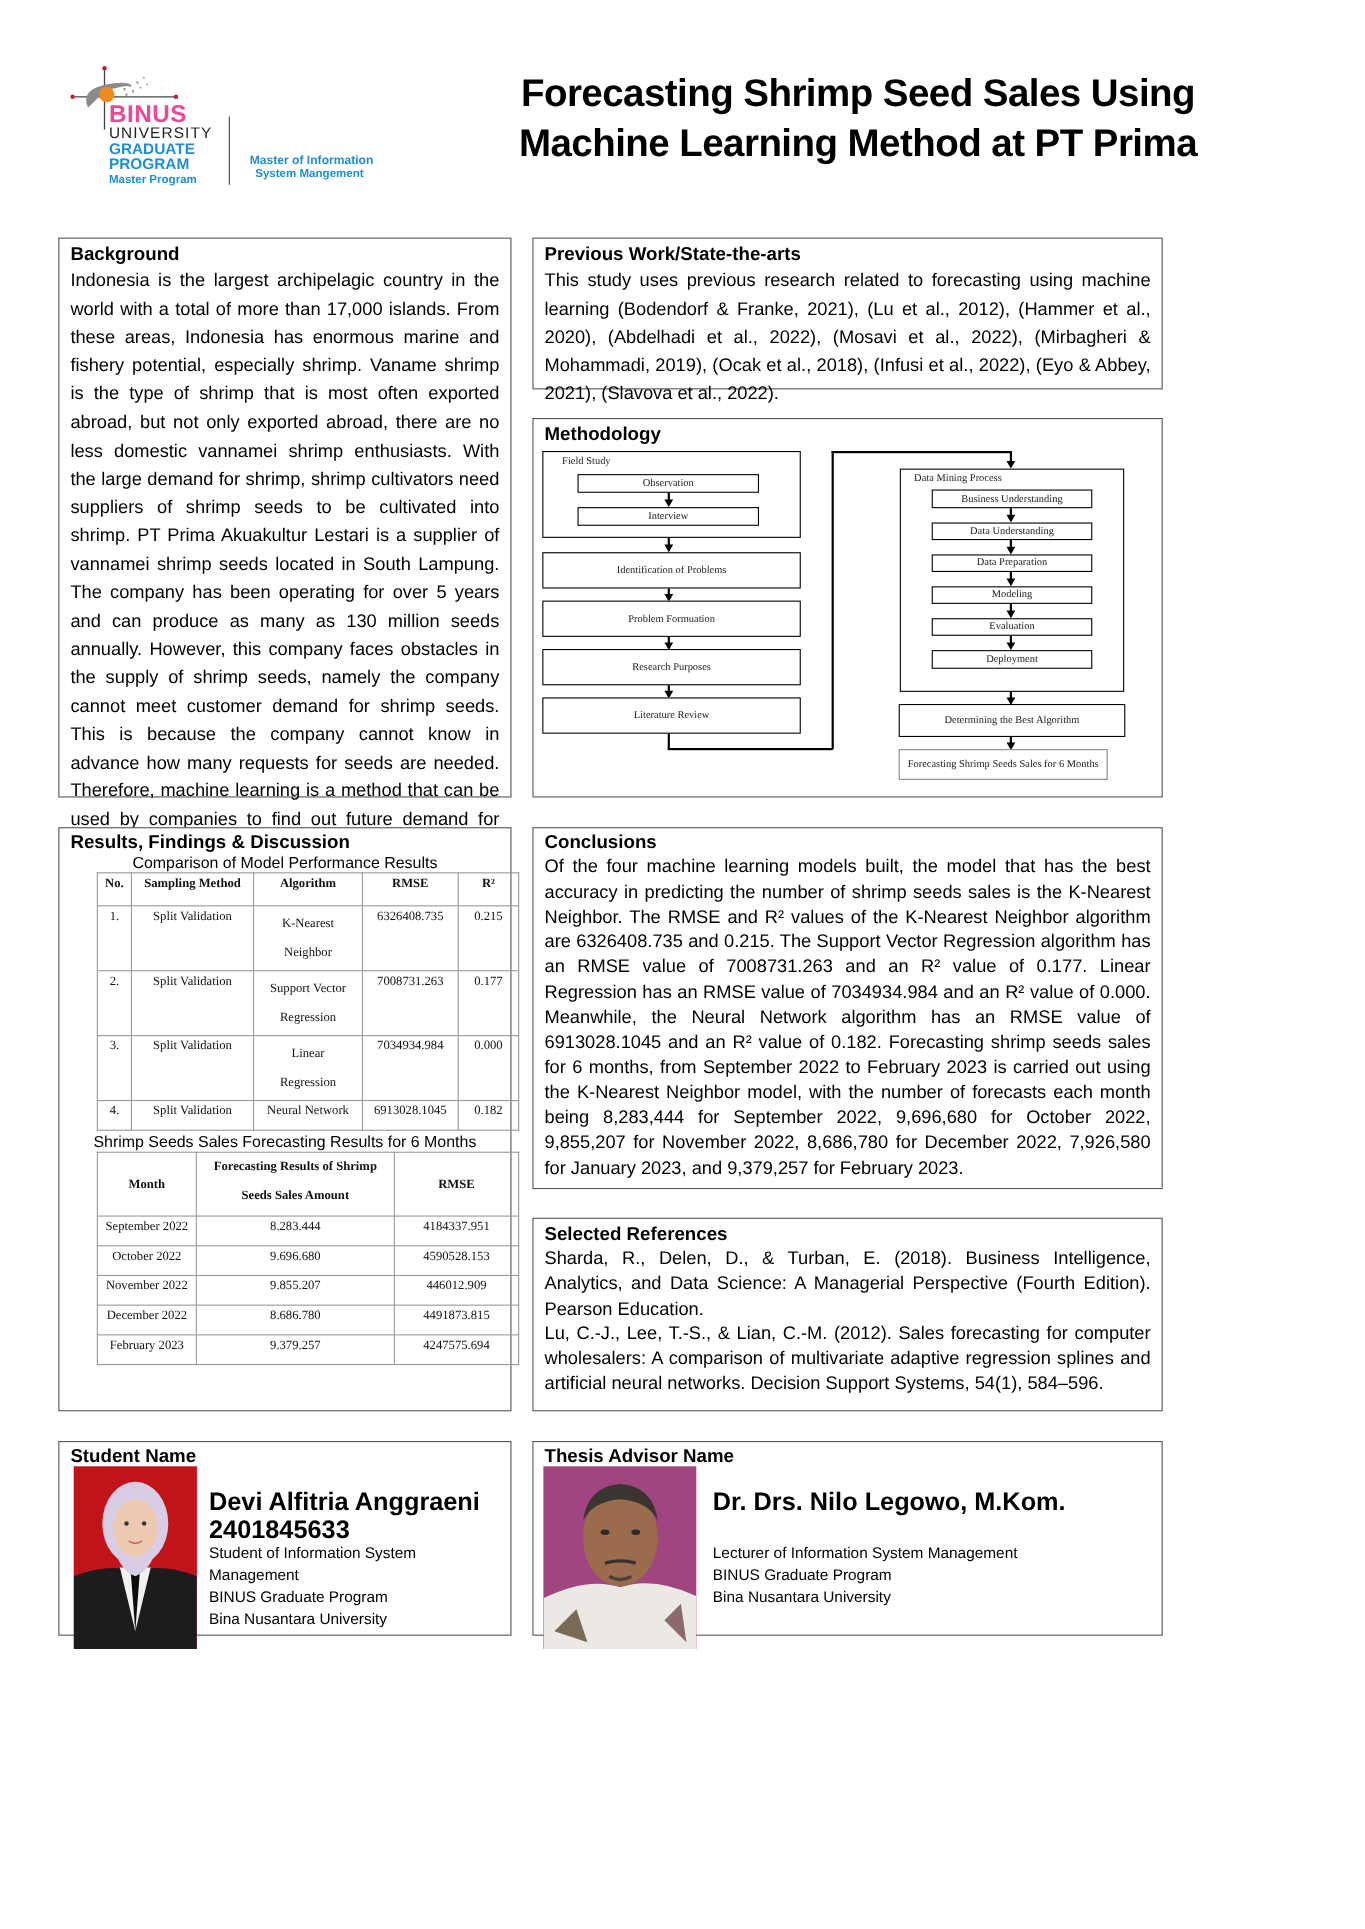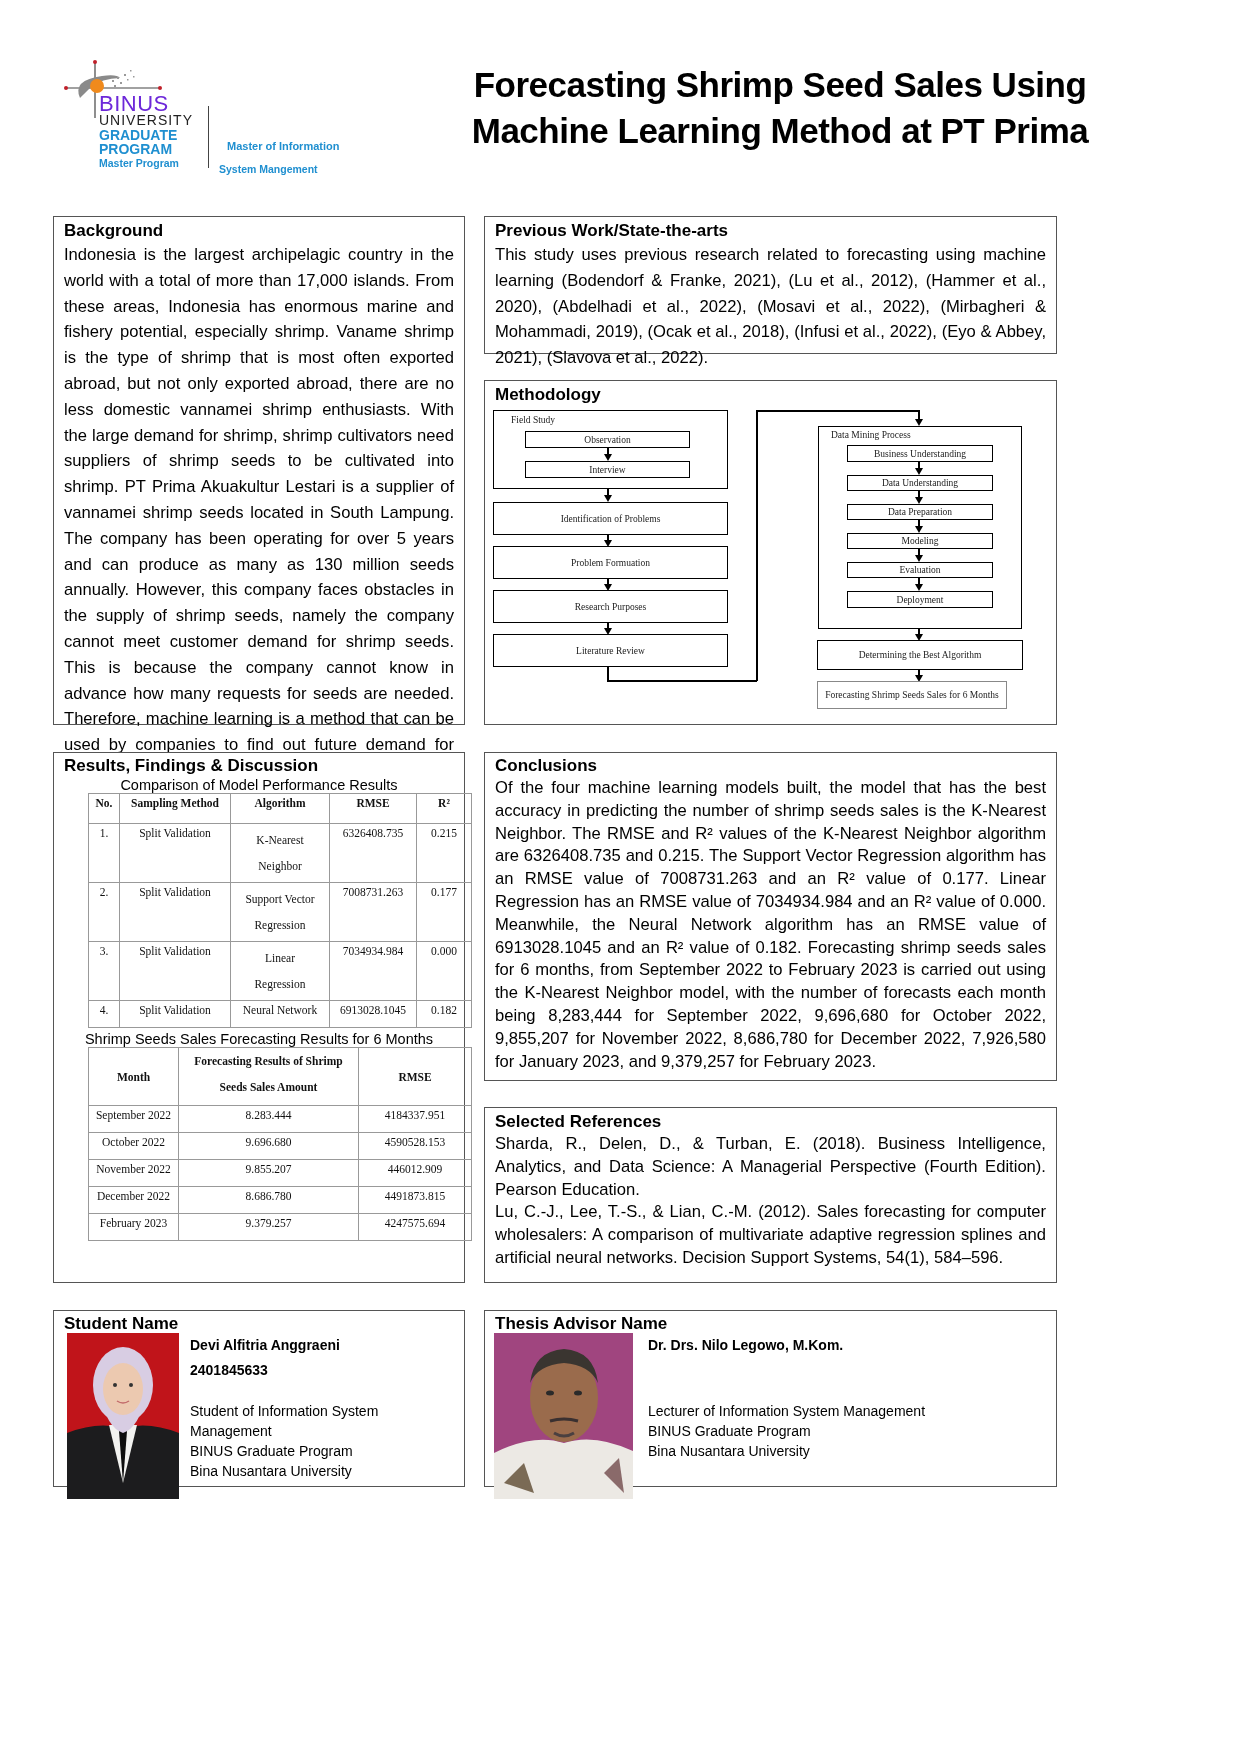--- a/index.html
+++ b/index.html
@@ -3,37 +3,37 @@
 <meta charset="utf-8">
 <style>
   html, body { margin:0; padding:0; background:#fff; }
   body { width:1241px; height:1754px; position:relative; font-family:"Liberation Sans", sans-serif; color:#000; overflow:hidden; }
   .abs { position:absolute; }
   .panel { position:absolute; border:1px solid #555; box-sizing:border-box; background:#fff; }
   .ptitle { font-family:"Liberation Sans", sans-serif; font-weight:bold; font-size:17px; line-height:22px; margin:3px 0 0 10px; }
   .ptext { font-family:"Liberation Sans", sans-serif; font-size:16.6px; line-height:25.8px; text-align:justify; margin:0 10px 0 10px; text-align-last:left; }
   .title { position:absolute; left:420px; top:62px; width:720px; text-align:center; font-family:"Liberation Sans", sans-serif; font-weight:bold; font-size:35px; line-height:46px; letter-spacing:-0.5px; }
   
-  .logo-binus { font-family:"Liberation Sans", sans-serif; font-weight:normal; font-size:22px; line-height:20px; color:#6d28d9; letter-spacing:0.5px; }
+  .logo-binus { font-family:"Liberation Sans", sans-serif; font-weight:bold; font-size:22px; line-height:20px; color:#ec4899; letter-spacing:0.5px; }
   .logo-univ { font-family:"Liberation Sans", sans-serif; font-size:14px; line-height:15px; color:#222; letter-spacing:1px; }
   .logo-blue { font-family:"Liberation Sans", sans-serif; font-weight:bold; color:#1f8fd0; }
   
   .fbox { position:absolute; border:1px solid #000; background:#fff; box-sizing:border-box; font-family:"Liberation Serif", serif; font-size:9.5px; color:#222; display:flex; align-items:center; justify-content:center; }
   .fcontainer { position:absolute; border:1.5px solid #000; box-sizing:border-box; }
   .flabel { position:absolute; font-family:"Liberation Serif", serif; font-size:9.5px; color:#222; }
   .vline { position:absolute; width:1.5px; background:#000; }
   .hline { position:absolute; height:1.5px; background:#000; }
   .arrow { position:absolute; width:0; height:0; border-left:4px solid transparent; border-right:4px solid transparent; border-top:7px solid #000; }
   
   table.t { border-collapse:collapse; font-family:"Liberation Serif", serif; font-size:11.5px; color:#111; }
   table.t td, table.t th { border:1px solid #999; text-align:center; vertical-align:top; padding:3px 2px; }
   table.t th { font-weight:bold; }
   .tcap { font-family:"Liberation Sans", sans-serif; font-size:14.5px; text-align:center; position:absolute; }
   
-  .pname { font-family:"Liberation Sans", sans-serif; font-weight:bold; font-size:14px; line-height:25px; }
+  .pname { font-family:"Liberation Sans", sans-serif; font-weight:bold; font-size:23px; line-height:25px;margin-top:20px; }
   .pdesc { font-family:"Liberation Sans", sans-serif; font-size:14px; line-height:20px; }
 </style>
 </head>
 <body>
 
 <div class="abs" style="left:62px;top:58px;width:320px;height:130px;">
   <svg class="abs" style="left:0;top:0;" width="100" height="60" viewBox="0 0 100 60">
     <line x1="33" y1="4" x2="33" y2="60" stroke="#444" stroke-width="1.2"></line>
     <line x1="4" y1="30" x2="98" y2="30" stroke="#444" stroke-width="1.2"></line>
     <circle cx="33" cy="4" r="2" fill="#c0202a"></circle>
@@ -52,21 +52,21 @@
         <rect x="52" y="27" width="2" height="2"></rect>
       </g>
   </svg>
   <div class="abs logo-binus" style="left:37px;top:36px;">BINUS</div>
   <div class="abs logo-univ" style="left:37px;top:55px;">UNIVERSITY</div>
   <div class="abs logo-blue" style="left:37px;top:70px;font-size:14px;line-height:15px;">GRADUATE</div>
   <div class="abs logo-blue" style="left:37px;top:84px;font-size:14px;line-height:15px;">PROGRAM</div>
   <div class="abs logo-blue" style="left:37px;top:99px;font-size:10.5px;line-height:12px;">Master Program</div>
   <div class="abs" style="left:146px;top:48px;width:1px;height:62px;background:#444;"></div>
   <div class="abs logo-blue" style="left:165px;top:82px;font-size:11px;line-height:12px;">Master of Information</div>
-  <div class="abs logo-blue" style="left:157px;top:94px;font-size:10.5px;line-height:12px;margin-top:11px;">System Mangement</div>
+  <div class="abs logo-blue" style="left:170px;top:94px;font-size:10.5px;line-height:12px;">System Mangement</div>
 </div>
 
 <div class="title">
   <div>Forecasting Shrimp Seed Sales Using</div>
   <div>Machine Learning Method at PT Prima</div>
 </div>
 
 <div class="panel" style="left:53px;top:216px;width:412px;height:509px;">
   <div class="ptitle">Background</div>
   <div class="ptext">Indonesia is the largest archipelagic country in the world with a total of more than 17,000 islands. From these areas, Indonesia has enormous marine and fishery potential, especially shrimp. Vaname shrimp is the type of shrimp that is most often exported abroad, but not only exported abroad, there are no less domestic vannamei shrimp enthusiasts. With the large demand for shrimp, shrimp cultivators need suppliers of shrimp seeds to be cultivated into shrimp. PT Prima Akuakultur Lestari is a supplier of vannamei shrimp seeds located in South Lampung. The company has been operating for over 5 years and can produce as many as 130 million seeds annually. However, this company faces obstacles in the supply of shrimp seeds, namely the company cannot meet customer demand for shrimp seeds. This is because the company cannot know in advance how many requests for seeds are needed. Therefore, machine learning is a method that can be used by companies to find out future demand for shrimp seeds.</div>

